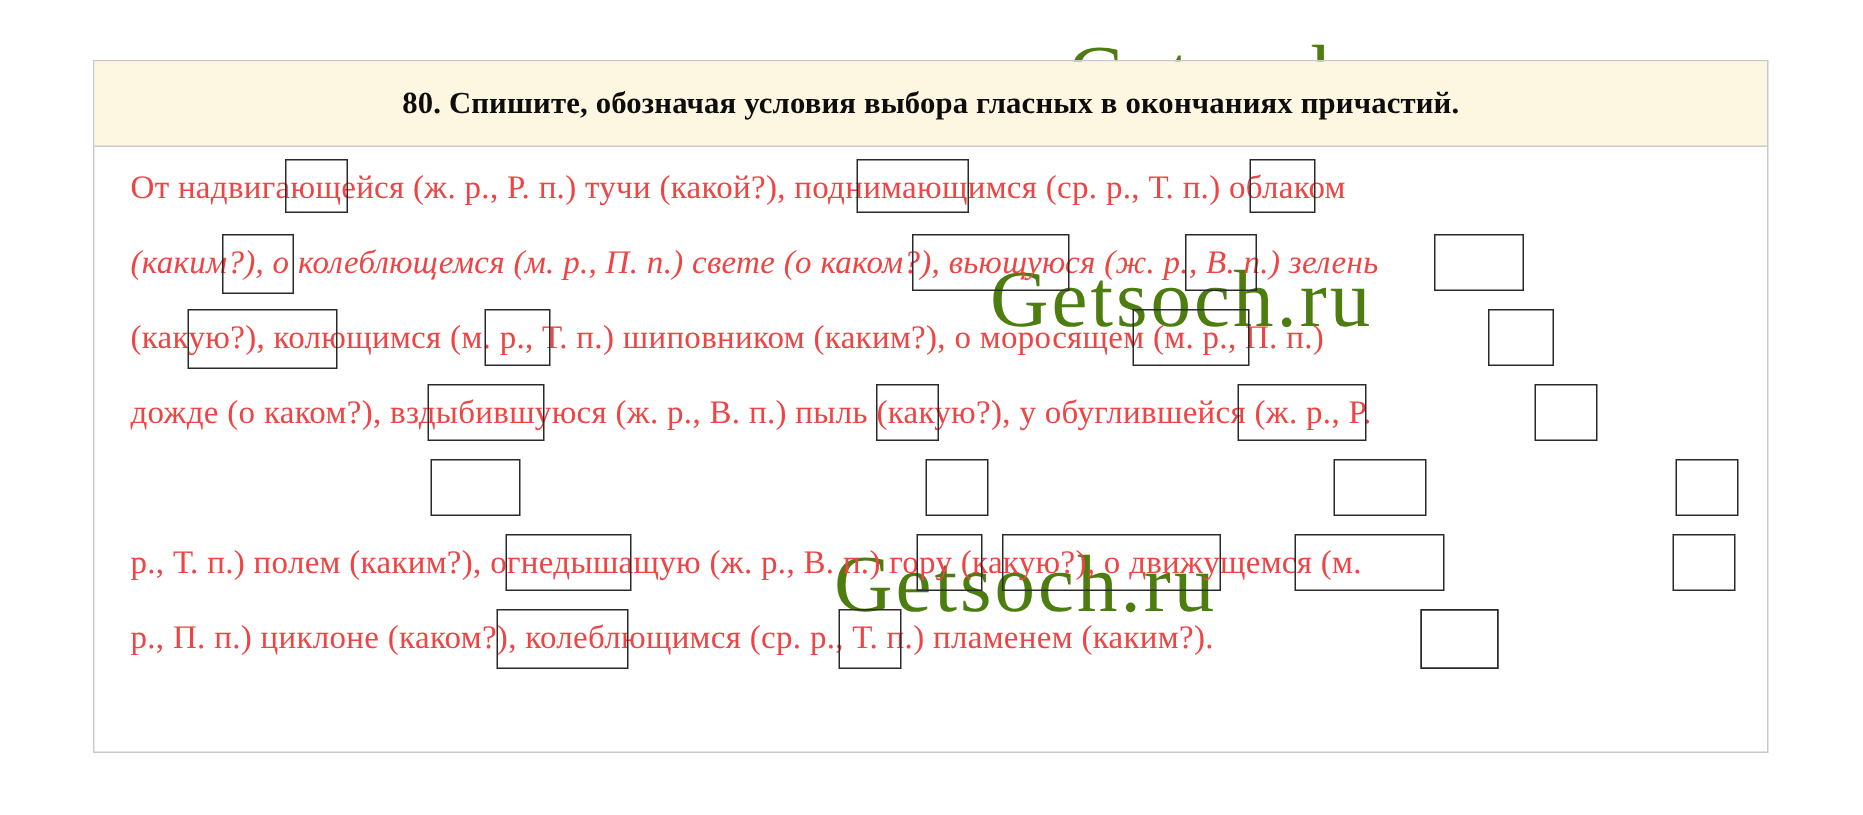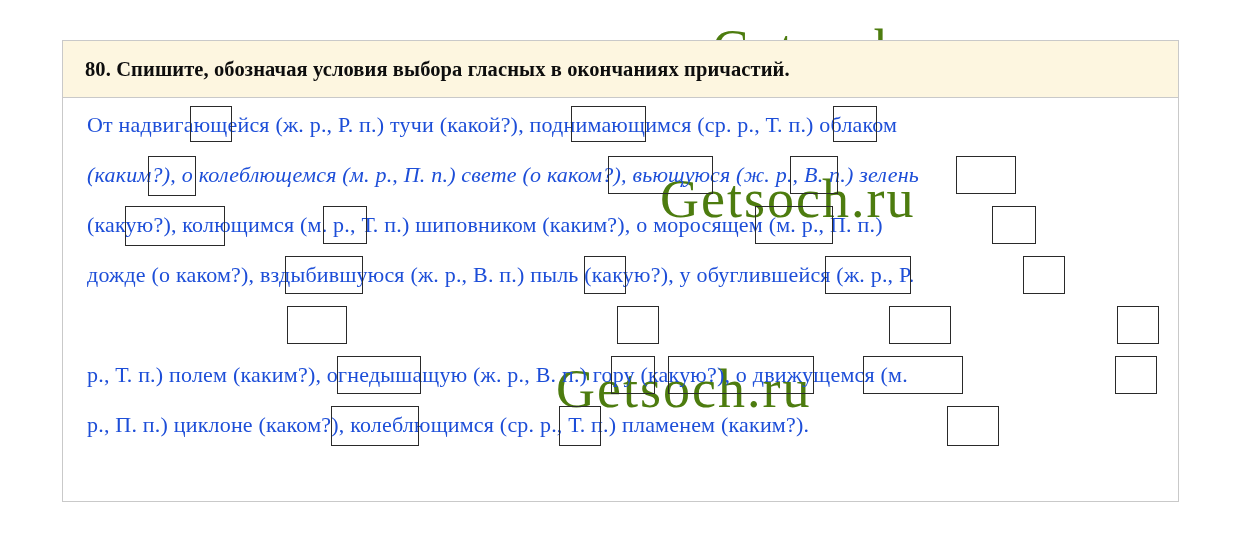--- a/index.html
+++ b/index.html
@@ -45,20 +45,21 @@
   }
 
   .exercise-header {
     box-sizing: border-box;
     height: 57px;
     background: #fdf6e0;
     border-bottom: 1px solid #c9c9c9;
     display: flex;
     align-items: center;
     padding: 0 22px;
+    justify-content: center;
   }
   .exercise-header .title {
     font-family: "Liberation Serif", serif;
     font-weight: bold;
     font-size: 20.5px;
     color: #0d0d0d;
     letter-spacing: 0.1px;
   }
 
   .exercise-body {
@@ -68,21 +69,21 @@
     height: 404px;
   }
 
   
   .text-line {
     position: absolute;
     left: 24px;
     white-space: nowrap;
     font-family: "Liberation Serif", serif;
     font-size: 22px;
-    color: #1d4ed8;
+    color: #ef4444;
     letter-spacing: 0.2px;
   }
   .l1 { top: 14px; }
   .l2 { top: 64px; font-style: italic; }
   .l3 { top: 114px; }
   .l4 { top: 164px; }
   .l5 { top: 214px; }
   .l6 { top: 264px; }
   .l7 { top: 314px; }
 

